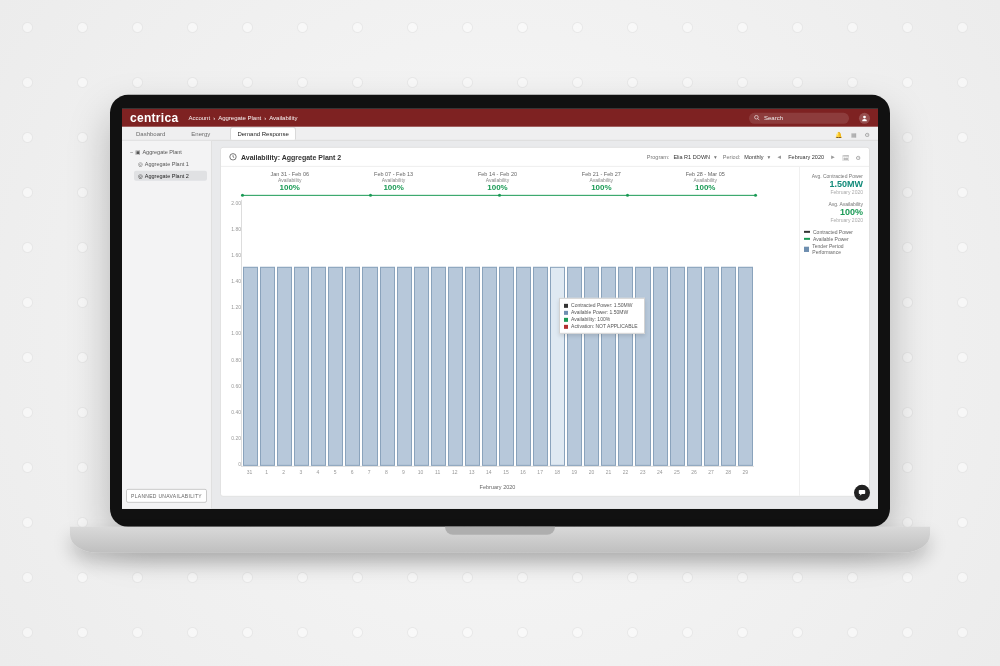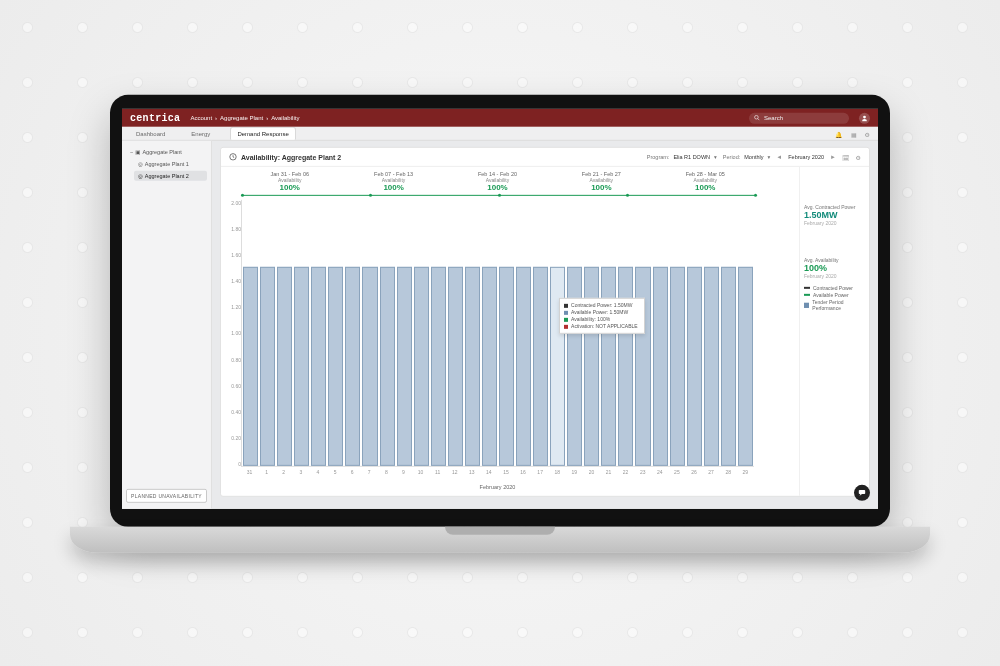--- a/index.html
+++ b/index.html
@@ -30,21 +30,21 @@
 }
 .laptop-base::before{
   content:""; position:absolute; top:0; left:50%; transform:translateX(-50%);
   width:110px; height:8px; background:#aeaeae; border-radius:0 0 10px 10px;
 }
 
 .app-header {
   background:#7e2222; color:#fff; height:18px; display:flex; align-items:center;
   padding:0 8px; gap:10px;
 }
-.brand { font-weight:bold; font-size:10px; letter-spacing:.3px;font-family:Liberation Mono, monospace; }
+.brand { font-weight:bold; font-size:12px; letter-spacing:.3px; }
 .crumbs { display:flex; align-items:center; gap:3px; font-size:6px; }
 .crumbs span { opacity:.95; }
 .chev { opacity:.7; }
 .app-header .spacer { flex:1; }
 .search-pill {
   background:rgba(255,255,255,.12); border-radius:8px; height:11px; width:100px;
   display:flex; align-items:center; padding:0 5px; gap:4px; color:#eee;
 }
 .avatar { width:11px; height:11px; border-radius:50%; background:#fff3; display:flex; align-items:center; justify-content:center; }
 
@@ -101,21 +101,21 @@
 .xaxis span { flex:1; text-align:center; font-size:5px; color:#999; }
 .xcaption { text-align:center; font-size:5.5px; color:#666; padding:3px 0 4px 0;}
 .tooltip {
   position:absolute; background:#fff; border:1px solid #d2d2d2; padding:3px 4px; font-size:5px;
   box-shadow:0 2px 4px rgba(0,0,0,.12); line-height:1.4; min-width:86px;
 }
 .tooltip .r{display:flex;align-items:center;gap:3px;white-space:nowrap;}
 .sw{width:4px;height:4px;display:inline-block;}
 .sw.dk{background:#333;} .sw.gr{background:#1a9a55;} .sw.bl{background:#6f8fb0;} .sw.rd{background:#b23030;}
 .right-col { width:70px; padding:6px 6px 6px 4px; font-size:5px; color:#666; border-left:1px solid #f0f0f0;}
-.metric { text-align:left; margin-bottom:6px;margin-top:31px; }
+.metric { text-align:right; margin-bottom:6px; }
 .metric .t { font-size:5px; color:#777; }
 .metric .v { font-size:9px; font-weight:bold; }
 .metric .v.teal { color:#128b7a; }
 .metric .v.green { color:#1a9a55; }
 .metric .s { font-size:5px; color:#aaa; }
 .legend .li{display:flex;align-items:center;gap:3px;margin:1px 0;}
 .li .box{width:6px;height:2px;}
 .box.dk{background:#333;} .box.gr{background:#1a9a55;} .box.bl{background:#6f8fb0;border:1px solid #6f8fb0;height:5px;}
 .chat-bubble {
   position:absolute; right:8px; bottom:8px; width:16px;height:16px;border-radius:50%;

